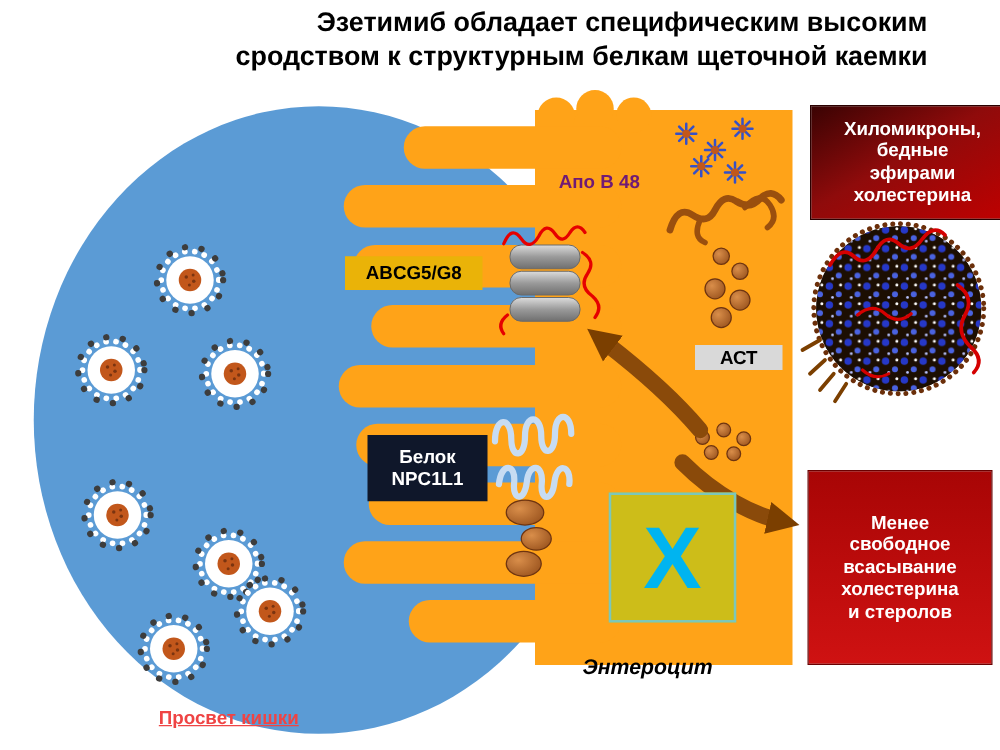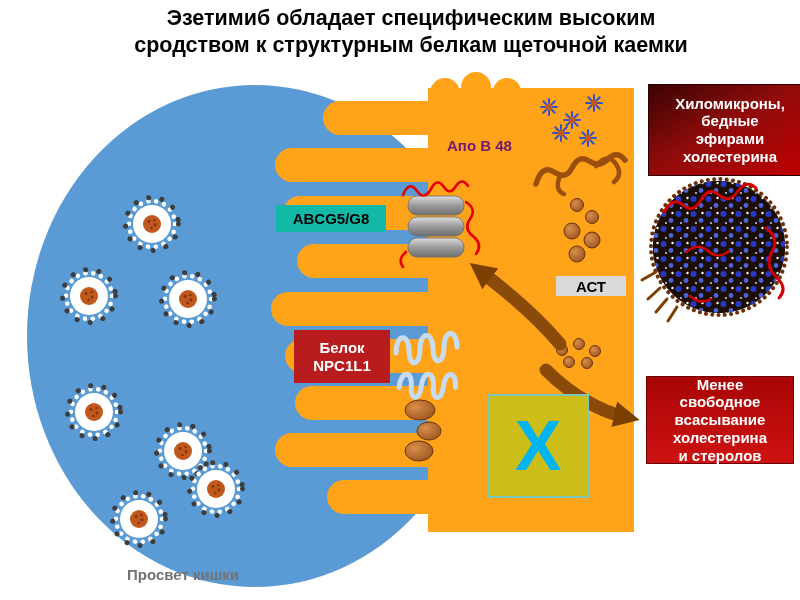--- a/index.html
+++ b/index.html
@@ -3,31 +3,31 @@
 <meta charset="utf-8">
 <style>
   html,body{margin:0;padding:0;background:#fff;}
   .stage{
     position:relative;width:800px;height:600px;background:#ffffff;overflow:hidden;
     font-family:"Liberation Sans","DejaVu Sans",sans-serif;
   }
   .art{position:absolute;left:0;top:0;}
   .label{position:absolute;white-space:pre-line;}
   .title{
-    left:56px;top:5px;width:710px;text-align:center;
+    left:32px;top:5px;width:710px;text-align:right;
     font-size:21.5px;font-weight:bold;color:#000;line-height:1.25;
   }
   .apo-label{left:447px;top:137px;width:90px;font-size:15px;font-weight:bold;color:#701a75;}
   .abcg-box{
-    left:276px;top:205px;width:110px;height:27px;background:#14b8a6;
+    left:276px;top:205px;width:110px;height:27px;background:#eab308;
     display:flex;align-items:center;justify-content:center;
     font-size:15px;font-weight:bold;color:#000;
   }
   .npc-box{
-    left:294px;top:330px;width:96px;height:53px;background:#b91c1c;
+    left:294px;top:348px;width:96px;height:53px;background:#0f172a;
     display:flex;align-items:center;justify-content:center;text-align:center;
     font-size:15px;font-weight:bold;color:#fff;line-height:1.2;
   }
   .act-box{
     left:556px;top:276px;width:70px;height:20px;background:#d9d9d9;
     display:flex;align-items:center;justify-content:center;
     font-size:15px;font-weight:bold;color:#000;
   }
   .x-box{
     left:487px;top:394px;width:102px;height:104px;
@@ -38,35 +38,35 @@
   .callout{
     display:flex;align-items:center;justify-content:center;text-align:center;
     color:#ffffff;font-size:15px;font-weight:bold;line-height:1.18;
   }
   .callout-top{
     left:648px;top:84px;width:164px;height:92px;
     background:linear-gradient(150deg,#3a0303 0%,#8f0b0b 45%,#c00000 100%);
     border:1px solid #2a0000;box-sizing:border-box;text-align:center;
   }
   .callout-bottom{
-    left:646px;top:376px;width:148px;height:88px;
+    left:646px;top:376px;width:148px;height:156px;
     background:linear-gradient(180deg,#a80505 0%,#cf1212 100%);
     border:1px solid #6a0000;box-sizing:border-box;
   }
   .enterocyte-label{
     left:443px;top:524px;width:150px;text-align:center;
     font-size:17px;font-weight:bold;font-style:italic;color:#000;
   }
   .lymph-label{
     left:622px;top:531px;width:166px;text-align:center;
     font-size:15.5px;font-weight:bold;color:#000;line-height:1.2;
   }
   .lumen-label{
     left:103px;top:566px;width:160px;text-align:center;
-    font-size:15px;font-weight:bold;color:#737373;
+    font-size:15px;font-weight:bold;color:#ef4444;text-decoration:underline;
   }
 </style>
 </head>
 <body>
 
 <div class="stage">
 
   <svg class="art" width="800" height="600" viewBox="0 0 800 600">
     <defs>
       <g id="micelle">
@@ -227,17 +227,18 @@
 бедные
 эфирами
 холестерина</div>
 
   <div class="label callout callout-bottom">Менее
 свободное
 всасывание
 холестерина
 и стеролов</div>
 
+  <div class="label enterocyte-label">Энтероцит</div>
 
 
   <div class="label lumen-label">Просвет кишки</div>
 
 </div>
 
 </body></html>

